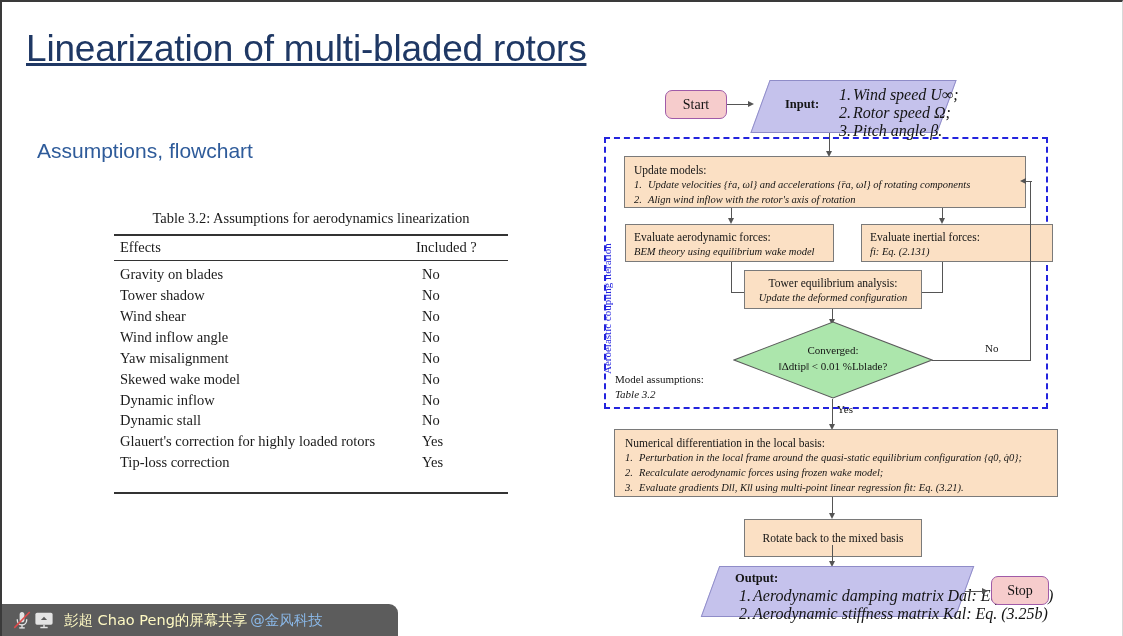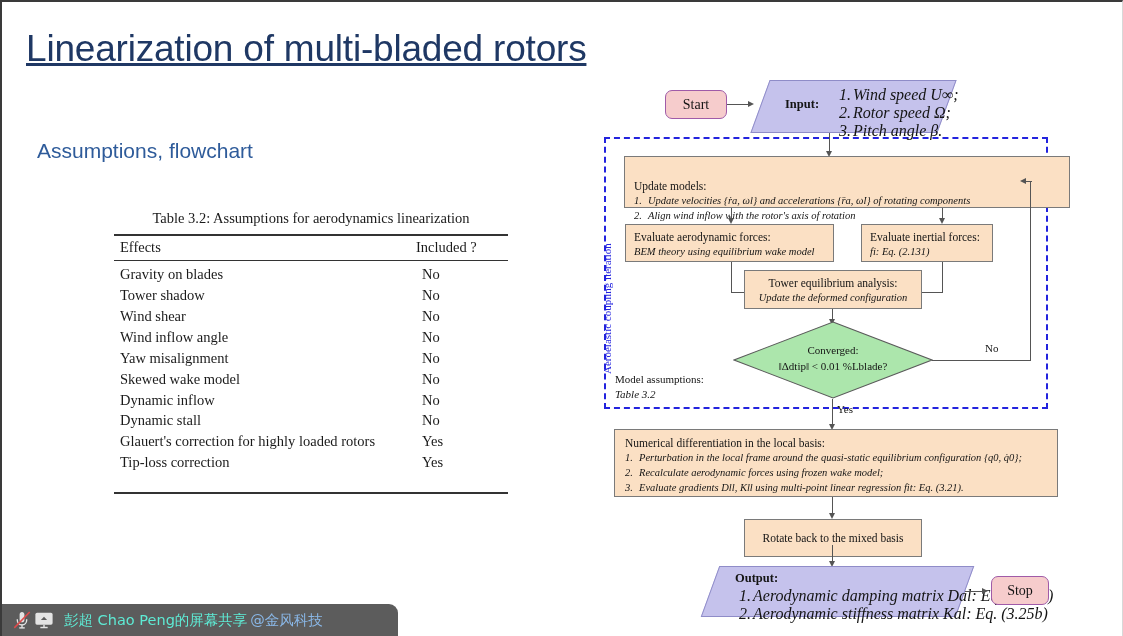--- a/index.html
+++ b/index.html
@@ -147,21 +147,21 @@
   
   #statusbar {
     position: absolute; left: 0; bottom: 0;
     width: 396px; height: 32px;
     background: #5C5C5C;
     border-top-right-radius: 9px;
     display: flex; align-items: center;
     padding-left: 9px;
   }
   #statusbar .sb-text {
-    color: #5eead4; font-size: 14.5px;
+    color: #fef9c3; font-size: 14.5px;
     font-family: "DejaVu Sans", sans-serif;
     margin-left: 9px; white-space: nowrap;
   }
   #statusbar .sb-at {
     color: #8AB8E8; font-size: 14.5px;
     font-family: "DejaVu Sans", sans-serif;
     margin-left: 3px; white-space: nowrap;
   }
   .sb-icon { width: 22px; height: 22px; flex: 0 0 auto; }
 </style>
@@ -246,40 +246,40 @@
           <li><span class="num">1.</span><span>Wind speed U∞;</span></li>
           <li><span class="num">2.</span><span>Rotor speed Ω;</span></li>
           <li><span class="num">3.</span><span>Pitch angle β.</span></li>
         </ul>
       </div>
     </div>
 
     <div class="ln lnv" style="left:242px; top:61px; height:20px;"></div>
     <div class="arw arw-d" style="left:238.5px; top:79px;"></div>
 
-    <div class="node" style="left:37px; top:84px; width:446px; height:52px; padding:21px 9px;">
+    <div class="node" style="left:37px; top:84px; width:402px; height:52px; padding:5px 9px;">
       <div class="hd">Update models:</div>
       <ul class="olist">
         <li><span class="num">1.</span><span>Update velocities {ṙa, ωl} and accelerations {r̈a, ω̇l} of rotating components</span></li>
         <li><span class="num">2.</span><span>Align wind inflow with the rotor's axis of rotation</span></li>
       </ul>
     </div>
 
     <div class="ln lnv" style="left:144px; top:136px; height:12px;"></div>
     <div class="arw arw-d" style="left:140.5px; top:146px;"></div>
 
     <div class="ln lnv" style="left:355px; top:136px; height:12px;"></div>
     <div class="arw arw-d" style="left:351.5px; top:146px;"></div>
 
     <div class="node" style="left:38px; top:152px; width:209px; height:38px; padding:4px 8px;">
       <div class="hd">Evaluate aerodynamic forces:</div>
       <div class="it">BEM theory using equilibrium wake model</div>
     </div>
 
-    <div class="node" style="left:274px; top:152px; width:132px; height:38px; padding:4px 8px;">
+    <div class="node" style="left:274px; top:152px; width:192px; height:38px; padding:4px 8px;">
       <div class="hd">Evaluate inertial forces:</div>
       <div class="it">fi: Eq. (2.131)</div>
     </div>
 
     <div class="ln lnv" style="left:144px; top:190px; height:31px;"></div>
     <div class="ln lnh" style="left:144px; top:220px; width:21px;"></div>
     <div class="arw arw-r" style="left:164px; top:216.5px;"></div>
 
     <div class="ln lnv" style="left:355px; top:190px; height:31px;"></div>
     <div class="ln lnh" style="left:334px; top:220px; width:22px;"></div>

